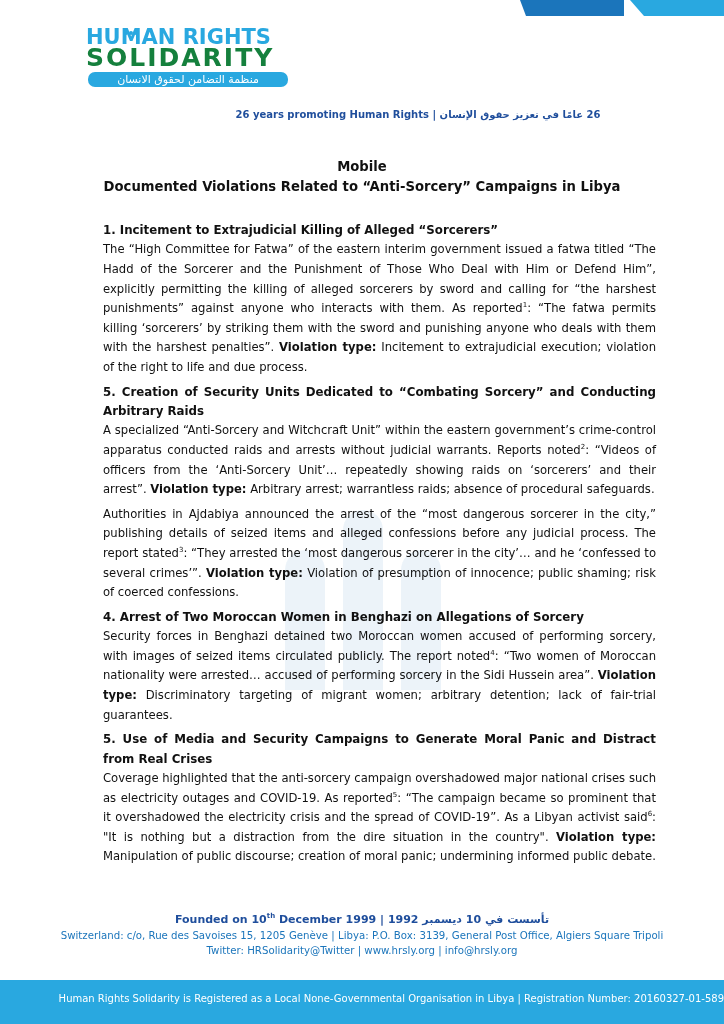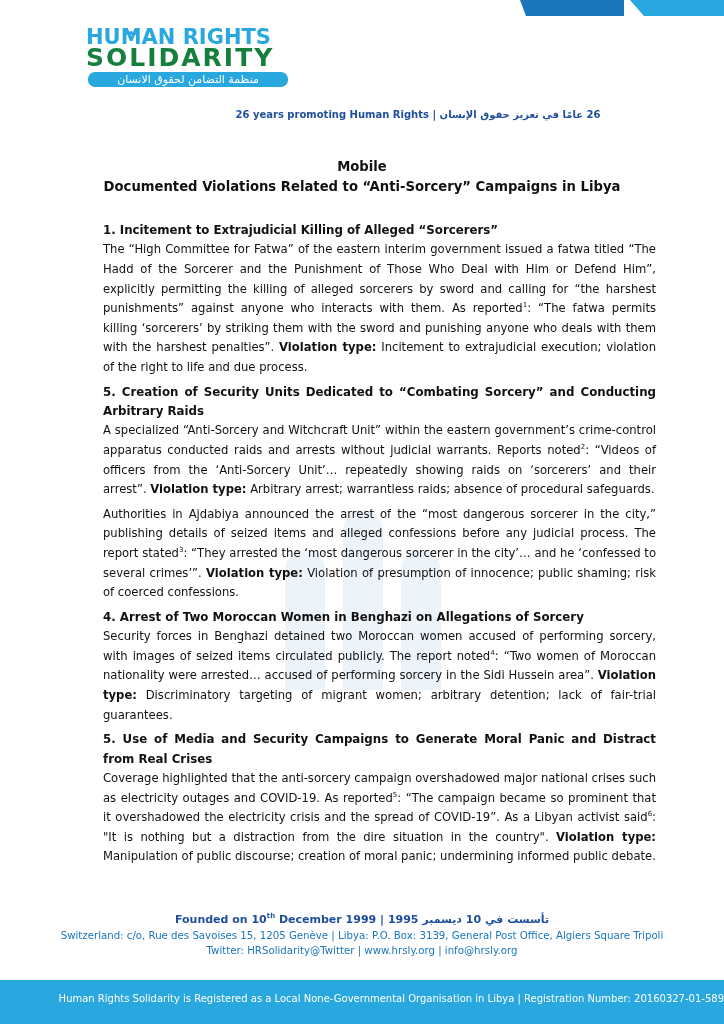--- a/index.html
+++ b/index.html
@@ -121,20 +121,20 @@
     <h3>4. Arrest of Two Moroccan Women in Benghazi on Allegations of Sorcery</h3>
     <p><span>Security forces in Benghazi detained two Moroccan women accused of performing sorcery, with images of seized items circulated publicly. The report noted</span><sup>4</sup><span>: “Two women of Moroccan nationality were arrested… accused of performing sorcery in the Sidi Hussein area”. </span><span class="vt">Violation type:</span><span> Discriminatory targeting of migrant women; arbitrary detention; lack of fair-trial guarantees.</span></p>
   </div>
   <div class="section">
     <h3>5. Use of Media and Security Campaigns to Generate Moral Panic and Distract from Real Crises</h3>
     <p><span>Coverage highlighted that the anti-sorcery campaign overshadowed major national crises such as electricity outages and COVID-19. As reported</span><sup>5</sup><span>: “The campaign became so prominent that it overshadowed the electricity crisis and the spread of COVID-19”. As a Libyan activist said</span><sup>6</sup><span>: "It is nothing but a distraction from the dire situation in the country". </span><span class="vt">Violation type:</span><span> Manipulation of public discourse; creation of moral panic; undermining informed public debate.</span></p>
   </div>
 </div>
 
 <div class="footer">
-  <div class="founded"><span>Founded on 10</span><sup>th</sup><span> December 1999 | </span><span dir="rtl">تأسست في 10 ديسمبر 1995</span></div>
+  <div class="founded"><span>Founded on 10</span><sup>th</sup><span> December 1999 | </span><span dir="rtl">تأسست في 10 ديسمبر 1992</span></div>
   <div class="addr">Switzerland: c/o, Rue des Savoises 15, 1205 Genève | Libya: P.O. Box: 3139, General Post Office, Algiers Square Tripoli</div>
   <div class="social">Twitter: HRSolidarity@Twitter | www.hrsly.org | info@hrsly.org</div>
 </div>
 
 <div class="bottom-bar">
   <span>Human Rights Solidarity is Registered as a Local None-Governmental Organisation in Libya | Registration Number: 20160327-01-589</span>
 </div>
 
 </body></html>

